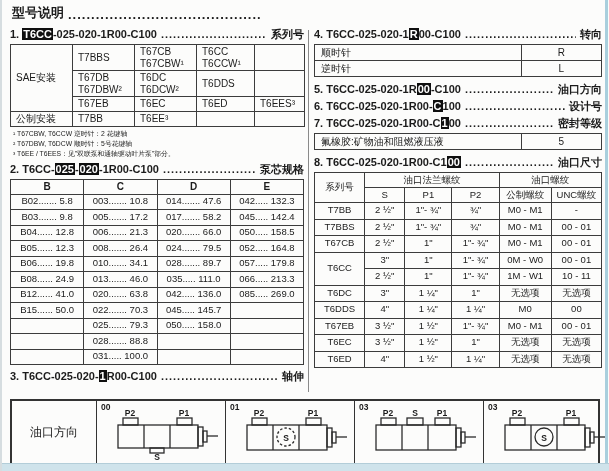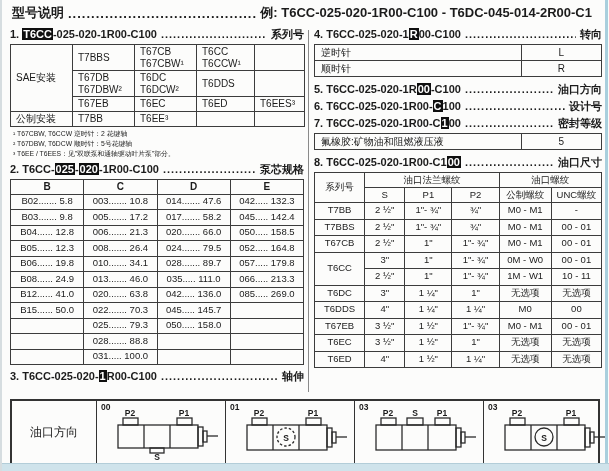--- a/index.html
+++ b/index.html
@@ -1,20 +1,20 @@
 <!DOCTYPE html>
 <html><head>
 <meta charset="utf-8">
 <style>
   html,body{margin:0;padding:0;background:#e4ecef;font-family:"Liberation Sans","DejaVu Sans",sans-serif;color:#1b1b1b;}
   .page{position:relative;width:609px;height:471px;background:#fcfcfb;overflow:hidden;border-left:2px solid #d6dde0;}
   .edge-right{position:absolute;top:0;right:3px;width:3px;height:100%;background:#a9cfdd;}
   .edge-bottom{position:absolute;left:0;bottom:0;width:100%;height:7px;background:#cfe3eb;border-top:1px solid #b3cdd8;}
 
-  .title-row{position:absolute;left:10px;top:4px;width:580px;display:flex;align-items:center;font-size:13px;font-weight:bold;white-space:nowrap;}
+  .title-row{position:absolute;left:10px;top:4px;width:580px;display:flex;align-items:flex-end;font-size:13px;font-weight:bold;white-space:nowrap;}
   .leader{flex:1 1 auto;overflow:hidden;white-space:nowrap;letter-spacing:1px;margin:0 4px;min-width:8px;}
 
   .col-left{position:absolute;left:8px;top:25px;width:294px;}
   .col-right{position:absolute;left:312px;top:25px;width:288px;}
   .vdiv{position:absolute;left:306px;top:30px;width:1px;height:362px;background:#8a8a8a;}
 
   .sec-head{display:flex;align-items:baseline;font-size:11px;font-weight:bold;white-space:nowrap;margin:2px 0 2px 0;}
   .sec-head .num{margin-right:3px;}
   .hl{background:#0f0f0f;color:#ffffff;padding:0 1px;}
 
@@ -43,21 +43,20 @@
   .pump text{font-size:8.5px;font-weight:bold;fill:#1b1b1b;text-anchor:middle;font-family:"Liberation Sans","DejaVu Sans",sans-serif;}
 </style>
 </head>
 <body>
 
 <div class="page">
 
   <div class="title-row">
     <span>型号说明</span>
     <span class="leader">..........................................</span>
-    <span>例: T6CC-025-020-1R00-C100 - T6DC-045-014-2R00-C1</span>
   </div>
 
   <div class="vdiv"></div>
 
   <div class="col-left">
 
     <div class="sec-head">
       <span class="num">1.</span>
       <span><span class="hl">T6CC</span><span>-025-020-1R00-C100 </span></span>
       <span class="leader">...........................................................</span>
@@ -215,26 +214,26 @@
       <span>转向</span>
     </div>
 
     <table class="t4">
       <colgroup>
           <col style="width:72%">
           <col style="width:28%">
         </colgroup>
       <tbody>
           <tr>
+            <td>顺时针</td>
+            <td>R</td>
+          </tr>
+          <tr>
             <td>逆时针</td>
             <td>L</td>
-          </tr>
-          <tr>
-            <td>顺时针</td>
-            <td>R</td>
           </tr>
         </tbody>
     </table>
 
     <div class="sec-head" style="margin-top:5px;">
       <span class="num">5.</span>
       <span><span>T6CC-025-020-1R</span><span class="hl">00</span><span>-C100</span></span>
       <span class="leader">...........................................................</span>
       <span>油口方向</span>
     </div>

